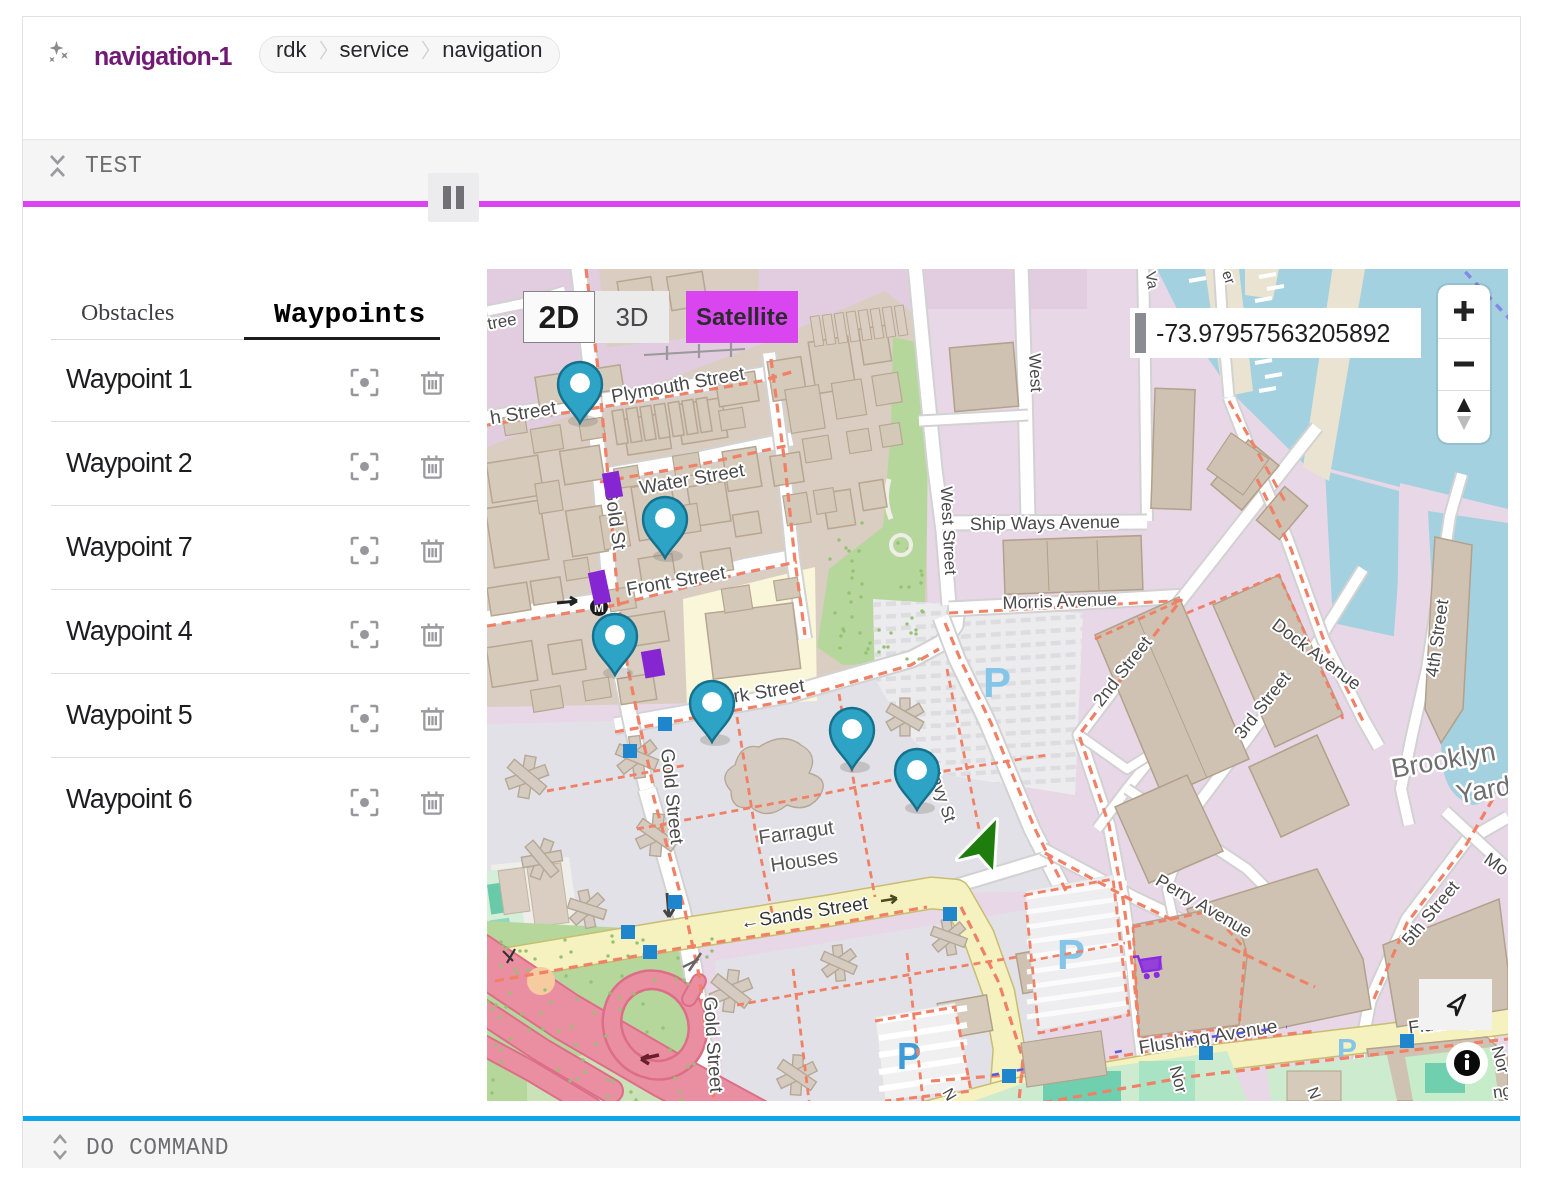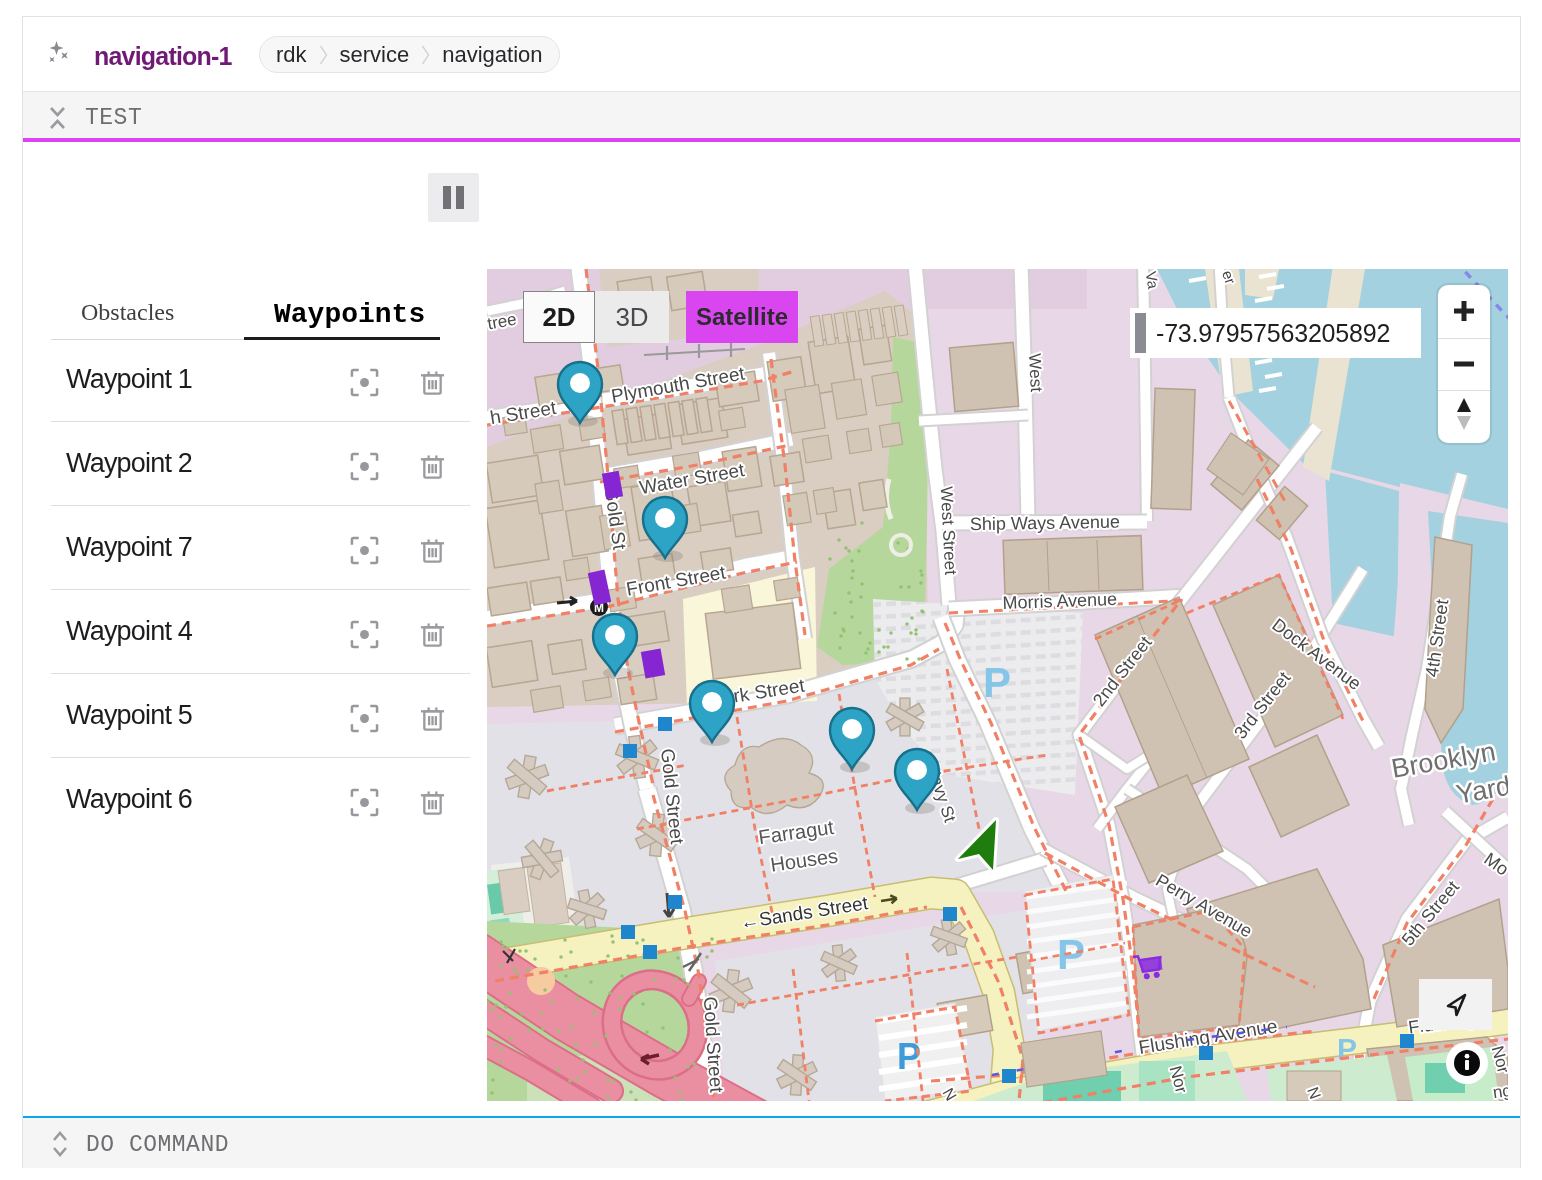--- a/index.html
+++ b/index.html
@@ -1,23 +1,23 @@
 <!DOCTYPE html>
 <html><head>
 <meta charset="utf-8">
 <style>
   * { margin:0; padding:0; box-sizing:border-box; }
   html,body { width:1542px; height:1180px; background:#fff; font-family:"Liberation Sans", sans-serif; overflow:hidden; }
   .abs { position:absolute; }
   .card { position:absolute; left:22px; top:16px; width:1499px; height:1152px; border:1px solid #e2e2e4; background:#fff; }
   .hdr-title { position:absolute; left:71px; top:25px; font-size:25px; font-weight:bold; color:#701a75; letter-spacing:-0.8px; }
-  .crumb { position:absolute; left:236px; top:19px; height:37px; background:#f7f7f8; border:1px solid #e4e4e6; border-radius:19px; display:flex; align-items:center; padding:0 16px; }
+  .crumb { position:absolute; left:236px; top:19px; height:37px; background:#f7f7f8; border:1px solid #e4e4e6; border-radius:19px; display:flex; padding:0 16px; }
   .crumb span { font-size:22px; color:#28282b; }
   .crumb svg { margin:0 12px; }
-  .secbar { position:absolute; left:0; width:1497px; height:51px; background:#f5f5f6; border-top:1px solid #e4e4e6; border-bottom:4px solid #d946ef; }
+  .secbar { position:absolute; left:0; width:1497px; height:68px; background:#f5f5f6; border-top:1px solid #e4e4e6; border-bottom:6px solid #d946ef;margin-top:48px; }
   .secbar .lbl { position:absolute; left:62px; top:13px; font-family:"Liberation Mono", monospace; font-size:23px; letter-spacing:0.5px; color:#6e6e71; }
   .select { position:absolute; left:28px; top:156px; width:359px; height:49px; border:1px solid #d8d8db; border-radius:2px; background:#fff; }
   .select .txt { position:absolute; left:16px; top:11px; font-size:21px; color:#28282b; }
   .pausebtn { position:absolute; left:405px; top:156px; width:51px; height:49px; background:#ececee; border-radius:2px; }
   .pausebtn i { position:absolute; top:13px; width:8px; height:23px; background:#717175; }
   .tab-obstacles { position:absolute; left:58px; top:282px; font-family:Liberation Serif, serif; font-size:24px; color:#3f3f42; }
   .tab-waypoints { position:absolute; left:251px; top:282px; font-family:"Liberation Mono", monospace; font-size:28px; font-weight:bold; color:#000000; }
   .tab-underline { position:absolute; left:221px; top:320px; width:196px; height:3px; background:#1c1c1e; }
   .tab-light { position:absolute; left:28px; top:322px; width:193px; height:1px; background:#d9d9db; }
   .row { position:absolute; left:28px; width:419px; height:84px; border-bottom:1px solid #dededf; }
@@ -26,21 +26,21 @@
   .mapwrap { position:absolute; left:464px; top:252px; width:1021px; height:832px; overflow:hidden; background:#e7d5e5; }
   .mapwrap > svg { filter: blur(0.55px); }
   .mbtn { position:absolute; height:52px; display:flex; align-items:center; justify-content:center; }
   .coordbox { position:absolute; top:39px; height:50px; background:#fff; }
   .coordbox .bar { position:absolute; left:5px; top:5px; width:11px; height:40px; background:#8b8b94; }
   .coordbox .v { position:absolute; left:26px; top:11px; font-size:25px; color:#1f1f22; letter-spacing:-0.2px; }
   .zoomctl { position:absolute; left:951px; top:16px; width:52px; height:158px; background:#fff; border-radius:10px; box-shadow:0 0 0 2px rgba(0,0,0,0.08); }
   .zoomctl .dv { position:absolute; left:0; width:52px; height:1px; background:#ddd; }
   .locbtn { position:absolute; left:932px; top:710px; width:73px; height:51px; background:#f2f2f2; }
   .infobtn { position:absolute; left:959px; top:773px; width:42px; height:42px; background:#fff; border-radius:50%; }
-  .docmd { position:absolute; left:0; top:1099px; width:1497px; height:52px; background:#f5f5f6; border-top:2px solid #0ea5e9; }
+  .docmd { position:absolute; left:0; top:1099px; width:1497px; height:52px; background:#f5f5f6; border-top:5px solid #0ea5e9; }
   .docmd .lbl { position:absolute; left:63px; top:14px; font-family:"Liberation Mono", monospace; font-size:23px; letter-spacing:0.5px; color:#6e6e71; }
 </style>
 </head>
 <body>
 <div class="card">
 
   <svg class="abs" style="left:24px; top:24px;" width="26" height="26" viewBox="0 0 26 26">
     <path d="M9.5 0 L11.2 5.3 L16.5 7 L11.2 8.7 L9.5 14 L7.8 8.7 L2.5 7 L7.8 5.3 Z" fill="#8a8a90"></path>
     <path d="M17.5 10 L18.6 13.4 L22 14.5 L18.6 15.6 L17.5 19 L16.4 15.6 L13 14.5 L16.4 13.4 Z" fill="#8a8a90" transform="rotate(45 17.5 14.5)"></path>
     <path d="M5 15 L5.9 17.6 L8.5 18.5 L5.9 19.4 L5 22 L4.1 19.4 L1.5 18.5 L4.1 17.6 Z" fill="#8a8a90" transform="rotate(45 5 18.5)"></path>
@@ -779,21 +779,21 @@
 <circle cx="0" cy="-1" r="10" fill="#fff"></circle>
 </g>
 <ellipse cx="433" cy="539" rx="15" ry="6" fill="#8a8178" opacity="0.33"></ellipse>
 <g transform="translate(430 502)">
 <path d="M0 39 C -7.5 25 -22 17 -22 0 A 22 22 0 1 1 22 0 C 22 17 7.5 25 0 39 Z" fill="#2da4c5" stroke="#17708c" stroke-width="2.4"></path>
 <circle cx="0" cy="-1" r="10" fill="#fff"></circle>
 </g>
 </svg>
 
 <div class="mbtn" style="left:36px; top:22px; width:72px; background:#fafafa; border:1.5px solid #848487; z-index:5;">
-        <span style="font-size:26px; font-weight:bold; color:#1c1c1c;">2D</span>
+        <span style="font-size:32px; font-weight:bold; color:#1c1c1c;">2D</span>
       </div>
 <div class="mbtn" style="left:108px; top:22px; width:74px; background:#ebebec; z-index:5;">
         <span style="font-size:26px; color:#49494d;">3D</span>
       </div>
 <div class="mbtn" style="left:199px; top:22px; width:112px; background:#d946ef; z-index:5;font-weight:bold;">
         <span style="font-size:24px; color:#2b2b2e;">Satellite</span>
       </div>
 <div class="coordbox" style="left:643px; width:291px; z-index:5;">
         <div class="bar"></div>
         <div class="v">-73.97957563205892</div>

